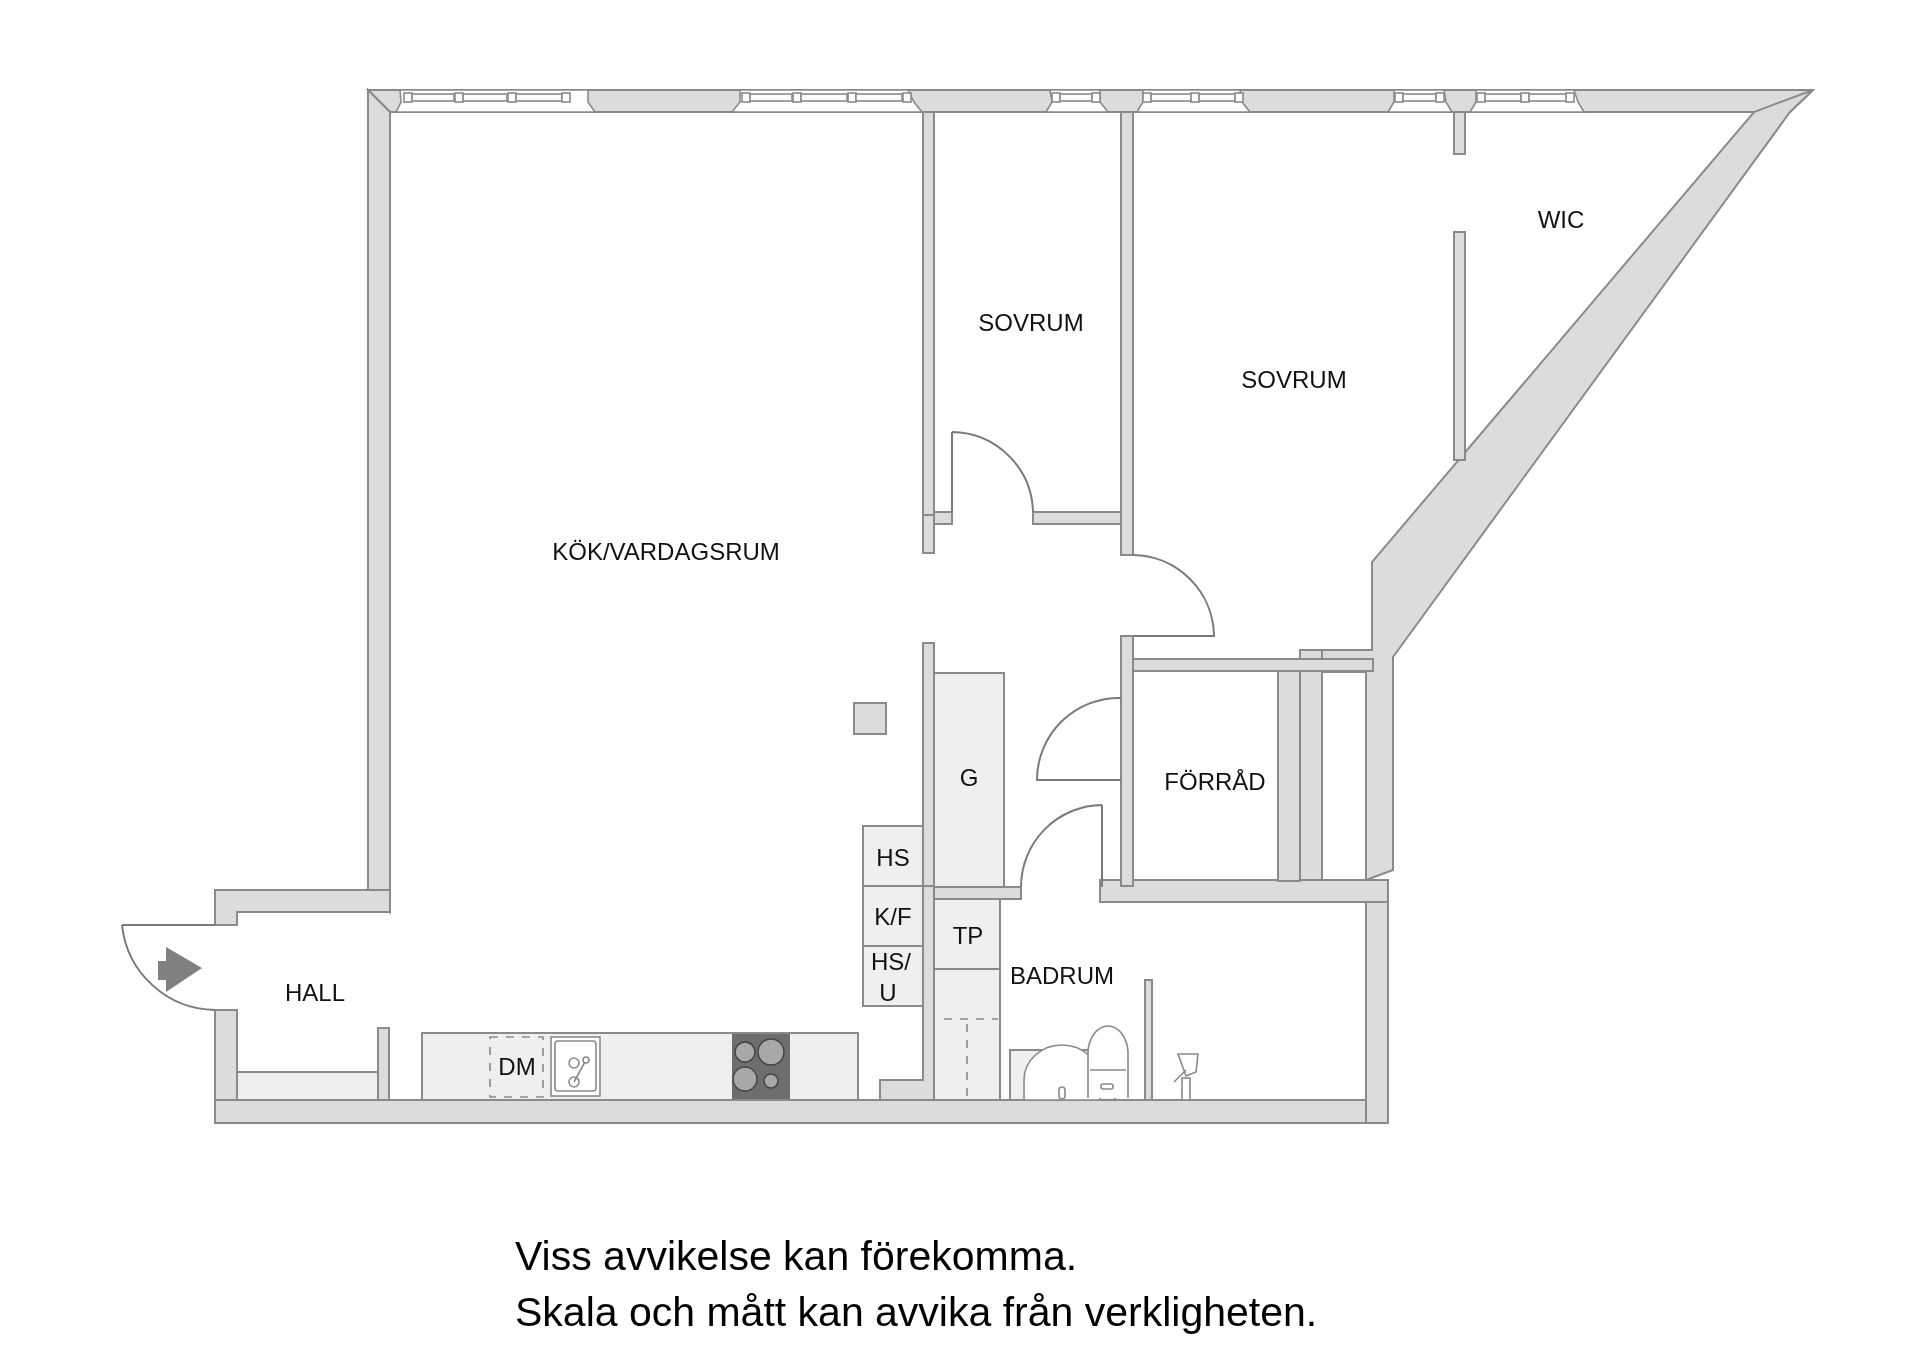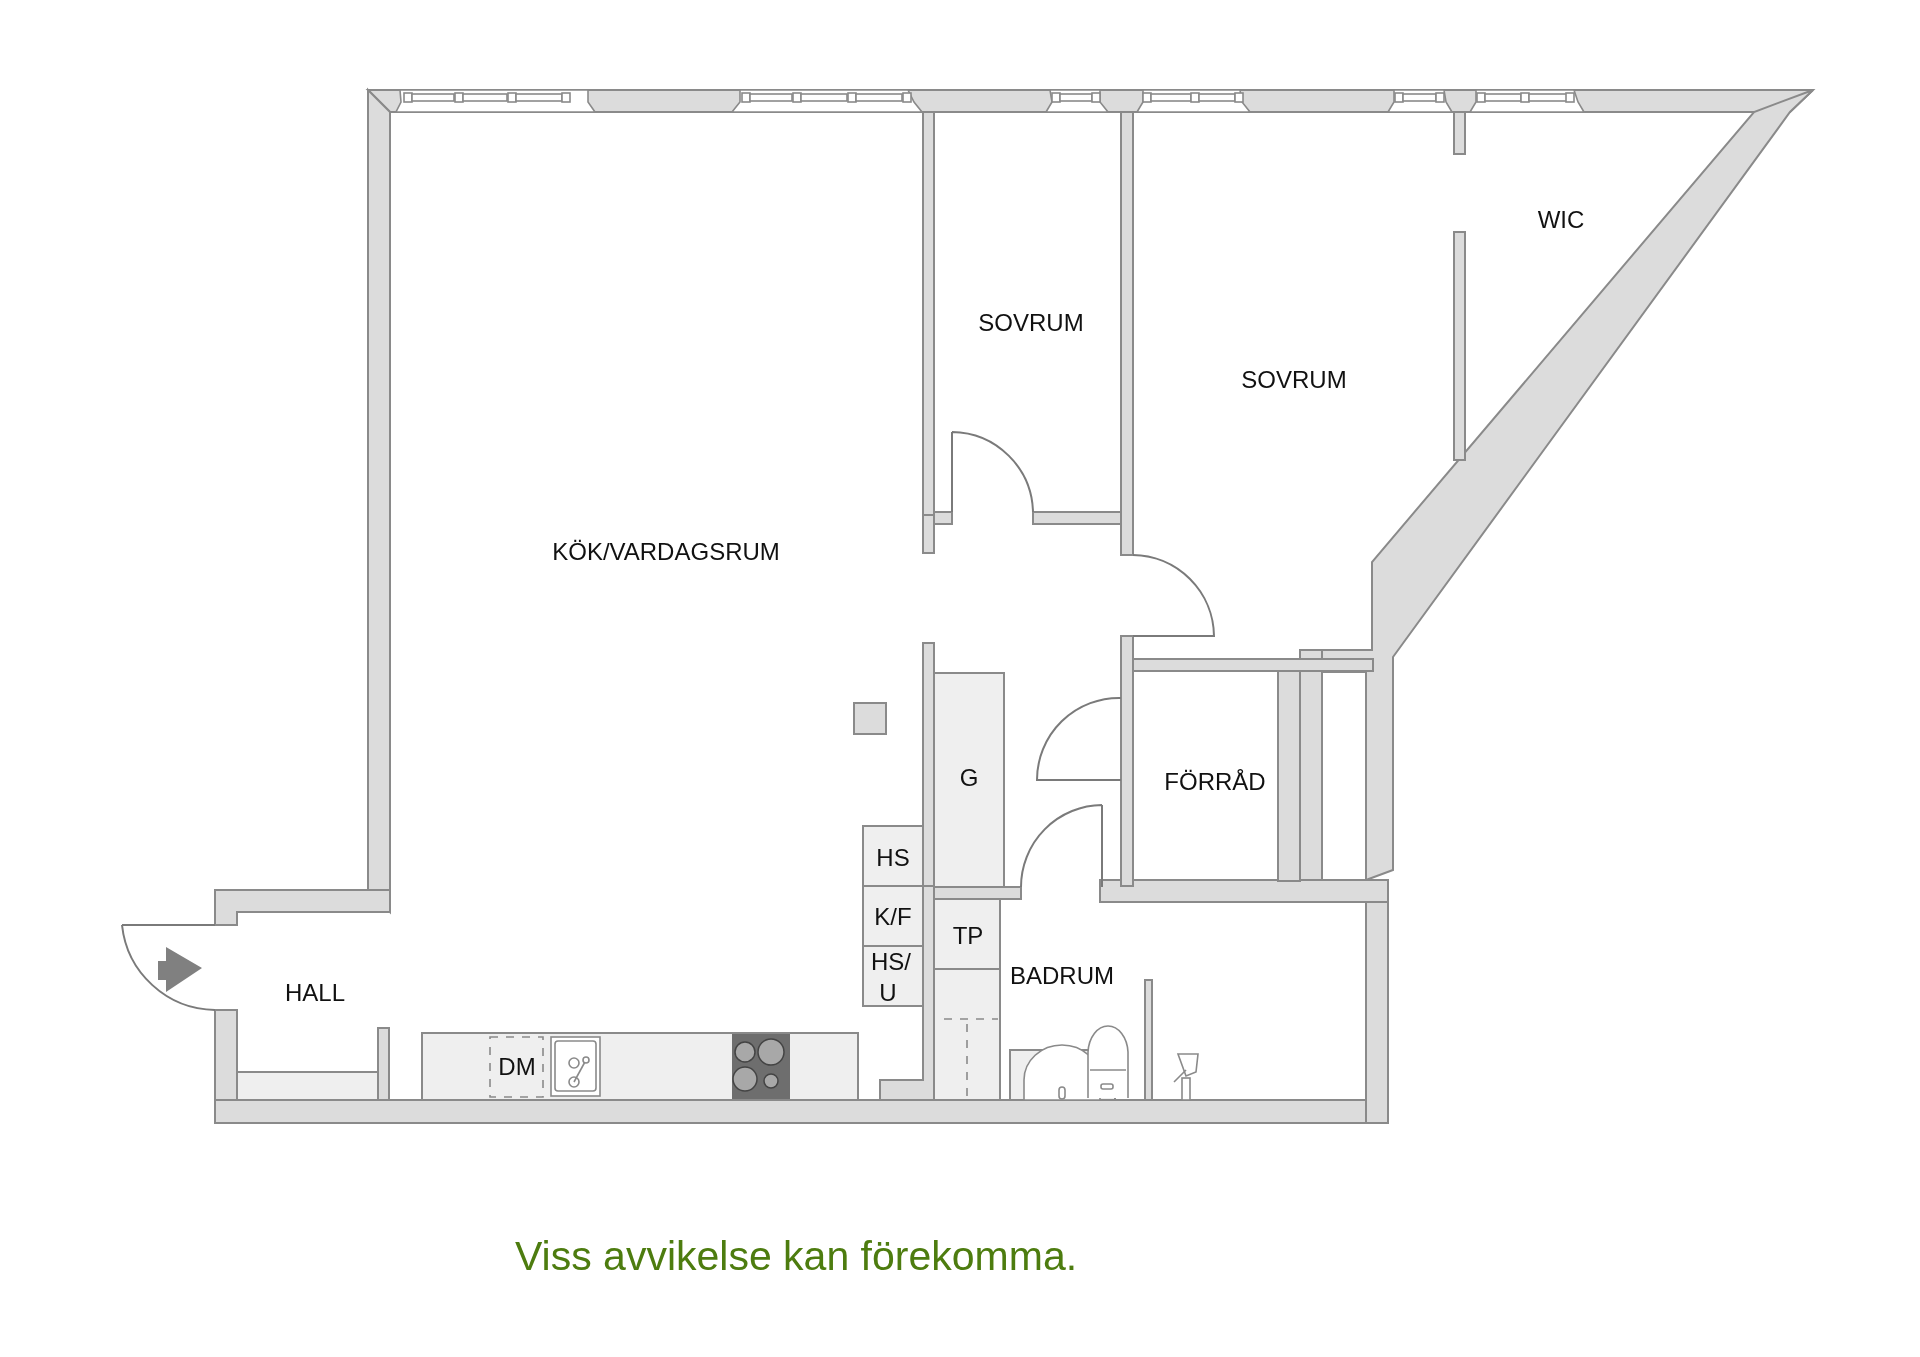--- a/index.html
+++ b/index.html
@@ -7,21 +7,21 @@
          font-family: "Liberation Sans", sans-serif; }
   svg.plan { position: absolute; left: 0; top: 0; }
   .wall { fill: #dcdcdc; stroke: #8a8a8a; stroke-width: 2; }
   .fix  { fill: #efefef; stroke: #8a8a8a; stroke-width: 2; }
   .door { fill: none; stroke: #7a7a7a; stroke-width: 2; }
   .win  { fill: #ffffff; stroke: #8a8a8a; stroke-width: 1.6; }
   .line { fill: none; stroke: #8a8a8a; stroke-width: 1.6; }
   .dash { fill: none; stroke: #8a8a8a; stroke-width: 1.6; stroke-dasharray: 8 8; }
   .white { fill: #ffffff; stroke: #8a8a8a; stroke-width: 1.6; }
   .lbl { font-family: "Liberation Sans", sans-serif; font-size: 24px; fill: #111; text-anchor: middle; }
-  .disclaimer { position: absolute; left: 515px; top: 1228px; font-size: 41px; line-height: 56px; color: #4d7c0f; }
+  .disclaimer { position: absolute; left: 515px; top: 1228px; font-size: 41px; line-height: 56px; color: #000000; }
   .disclaimer div { white-space: nowrap; }
 </style>
 </head>
 <body>
 
 <svg class="plan" width="1920" height="1357" viewBox="0 0 1920 1357">
 
   <polygon class="wall" points="368,90 1813,90 1790,112 390,112"></polygon>
 
   <polygon class="wall" points="368,90 390,112 390,912 368,890"></polygon>
@@ -190,13 +190,14 @@
   <text class="lbl" x="1031" y="331">SOVRUM</text>
   <text class="lbl" x="1294" y="388">SOVRUM</text>
   <text class="lbl" x="1561" y="228">WIC</text>
   <text class="lbl" x="1215" y="790">FÖRRÅD</text>
   <text class="lbl" x="1062" y="984">BADRUM</text>
   <text class="lbl" x="315" y="1001">HALL</text>
 </svg>
 
 <div class="disclaimer">
   <div>Viss avvikelse kan förekomma.</div>
+  <div>Skala och mått kan avvika från verkligheten.</div>
 </div>
 
 </body></html>

